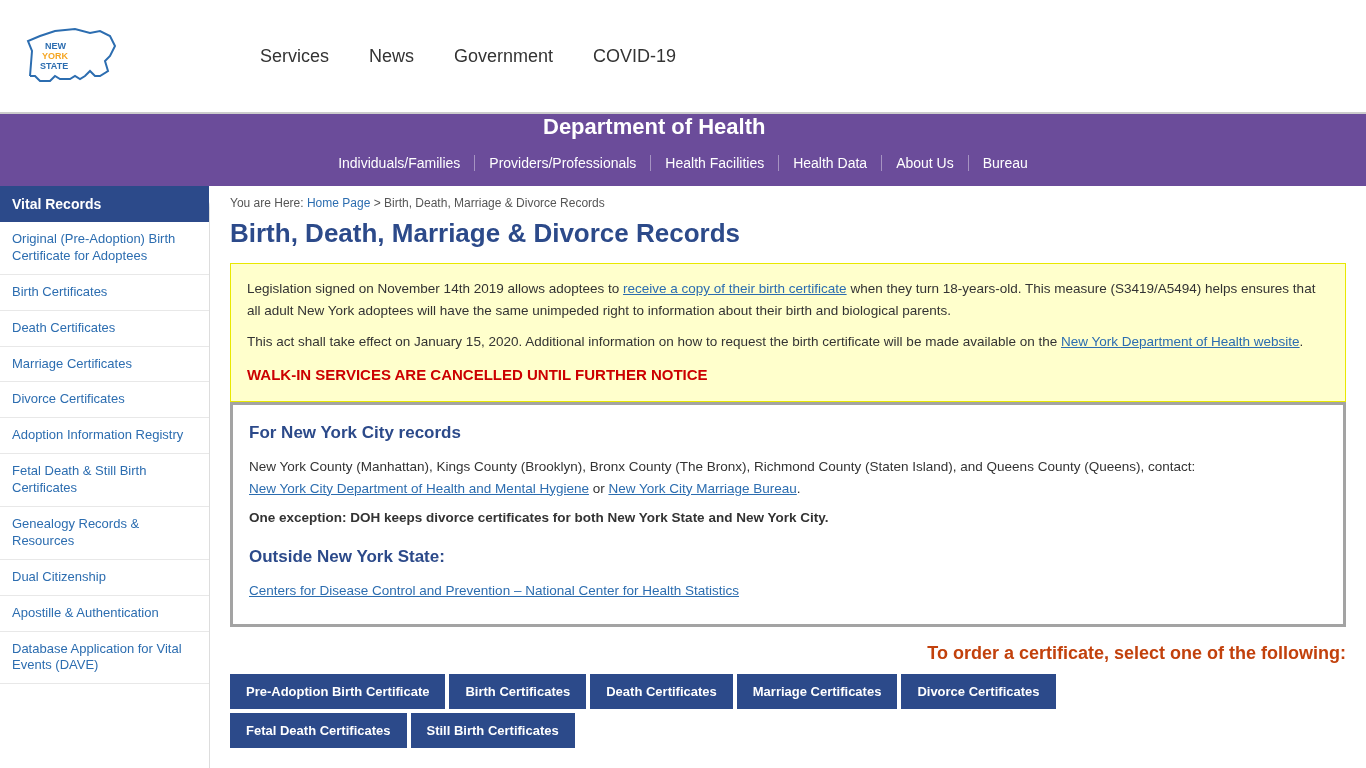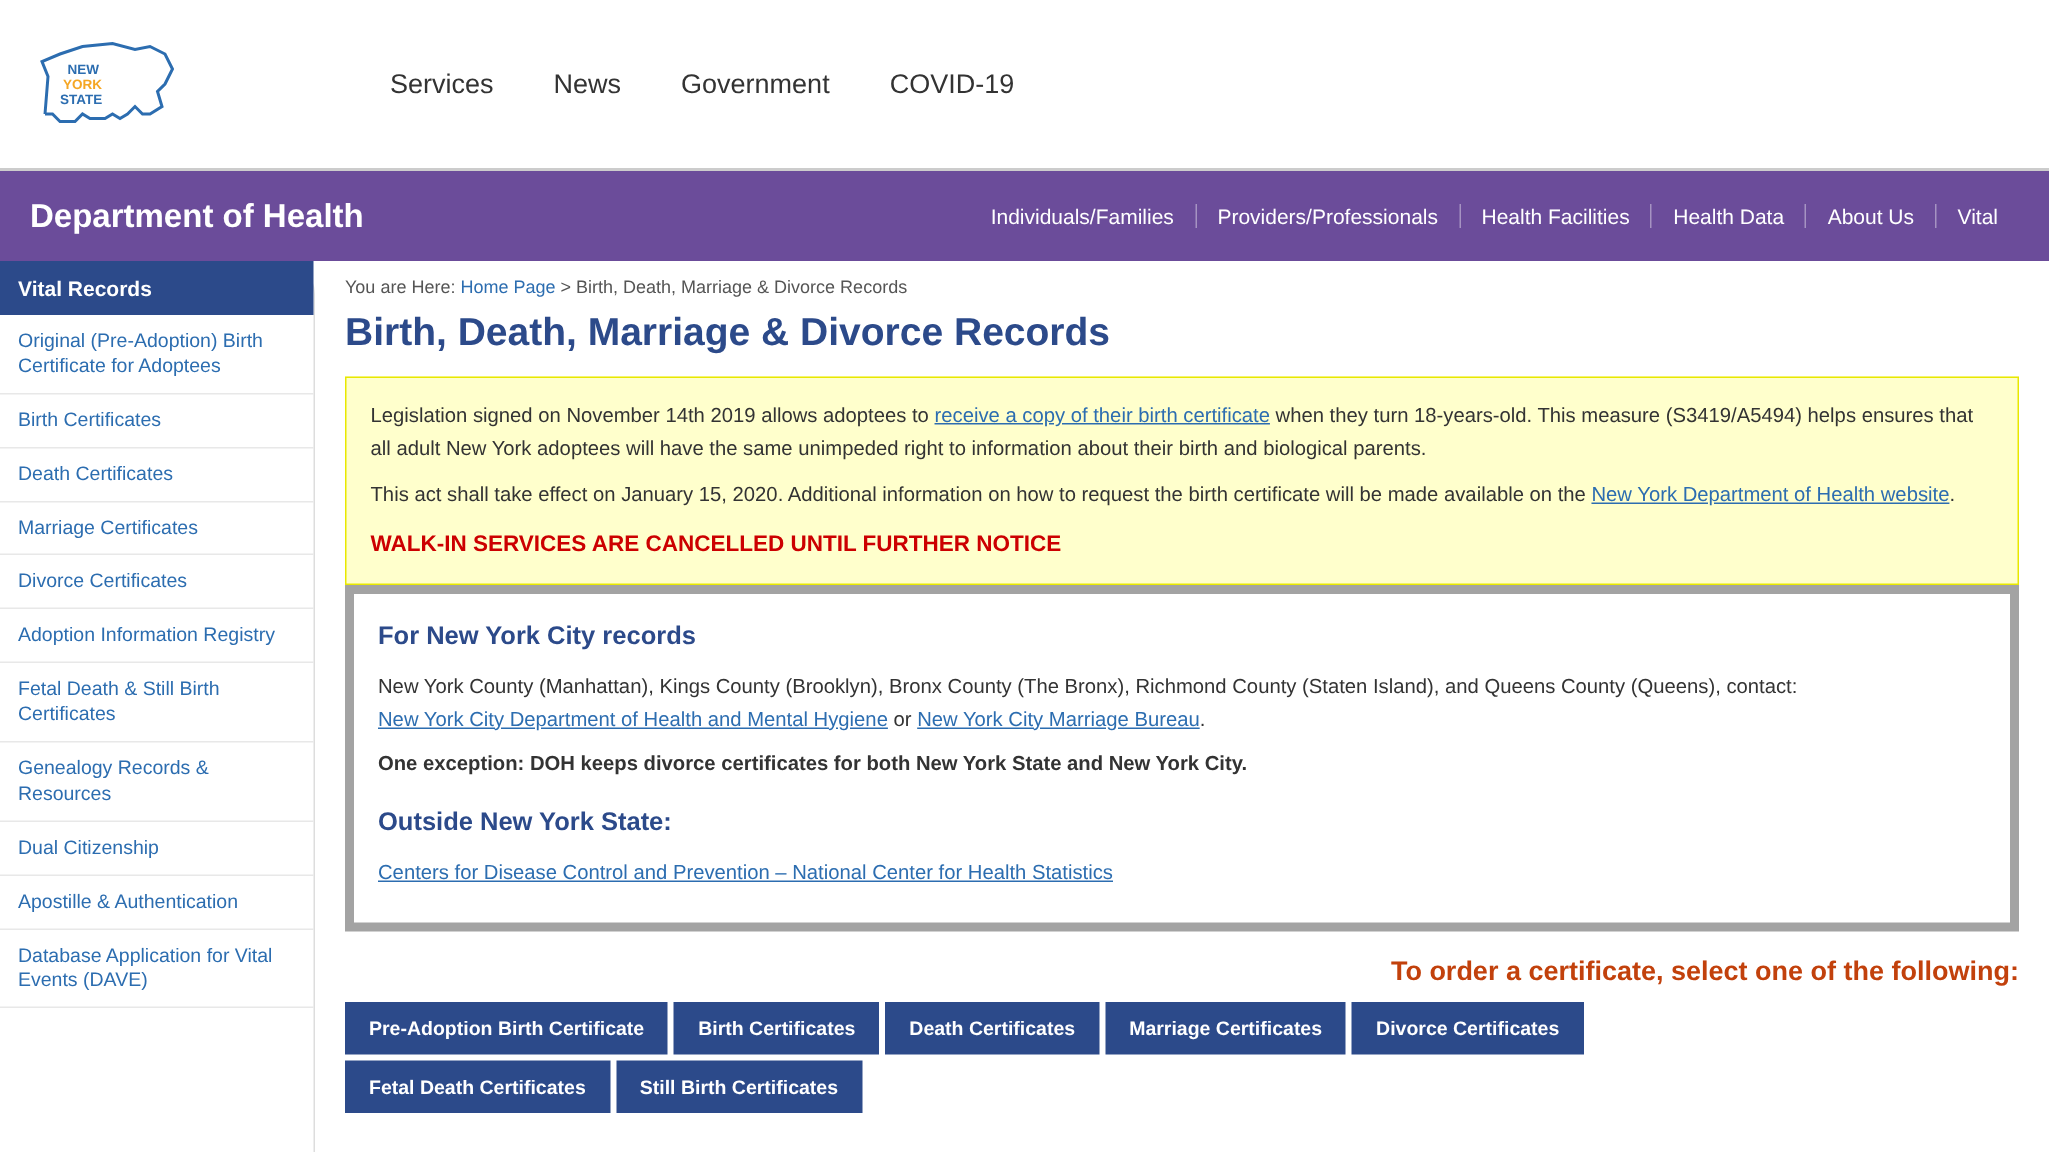--- a/index.html
+++ b/index.html
@@ -35,21 +35,22 @@
       font-weight: normal;
     }
 
     
     .purple-header {
       background: #6b4c9a;
       color: #fff;
       display: flex;
       align-items: center;
       padding: 0 20px;
-      height: 60px;
+      height: 72px;
+      flex-direction: column;
     }
     .dept-title {
       font-size: 22px;
       font-weight: bold;
       color: #fff;
       width: 280px;
       flex-shrink: 0;
     }
     .purple-nav {
       display: flex;
@@ -135,21 +136,21 @@
     }
     .walk-in-notice {
       color: #cc0000;
       font-weight: bold;
       font-size: 15px;
       margin-top: 10px;
     }
 
     
     .section-box {
-      border: 6px solid #a3a3a3;
+      border: 3px solid #a3a3a3;
       padding: 14px 16px;
       margin-bottom: 14px;
       font-size: 13.5px;
       line-height: 1.6;
     }
     .section-heading {
       color: #2c4a8a;
       font-size: 17px;
       font-weight: bold;
       margin-bottom: 10px;
@@ -217,21 +218,21 @@
 </div>
 
 <div class="purple-header">
   <div class="dept-title">Department of Health</div>
   <nav class="purple-nav">
     <a href="#">Individuals/Families</a>
     <a href="#">Providers/Professionals</a>
     <a href="#">Health Facilities</a>
     <a href="#">Health Data</a>
     <a href="#">About Us</a>
-    <a href="#">Vital</a>
+    <a href="#">Bureau</a>
   </nav>
 </div>
 
 <div class="main-layout">
 
   <aside class="sidebar">
     <div class="sidebar-title">Vital Records</div>
     <a class="sidebar-link" href="#">Original (Pre-Adoption) Birth Certificate for Adoptees</a>
     <a class="sidebar-link" href="#">Birth Certificates</a>
     <a class="sidebar-link" href="#">Death Certificates</a>

